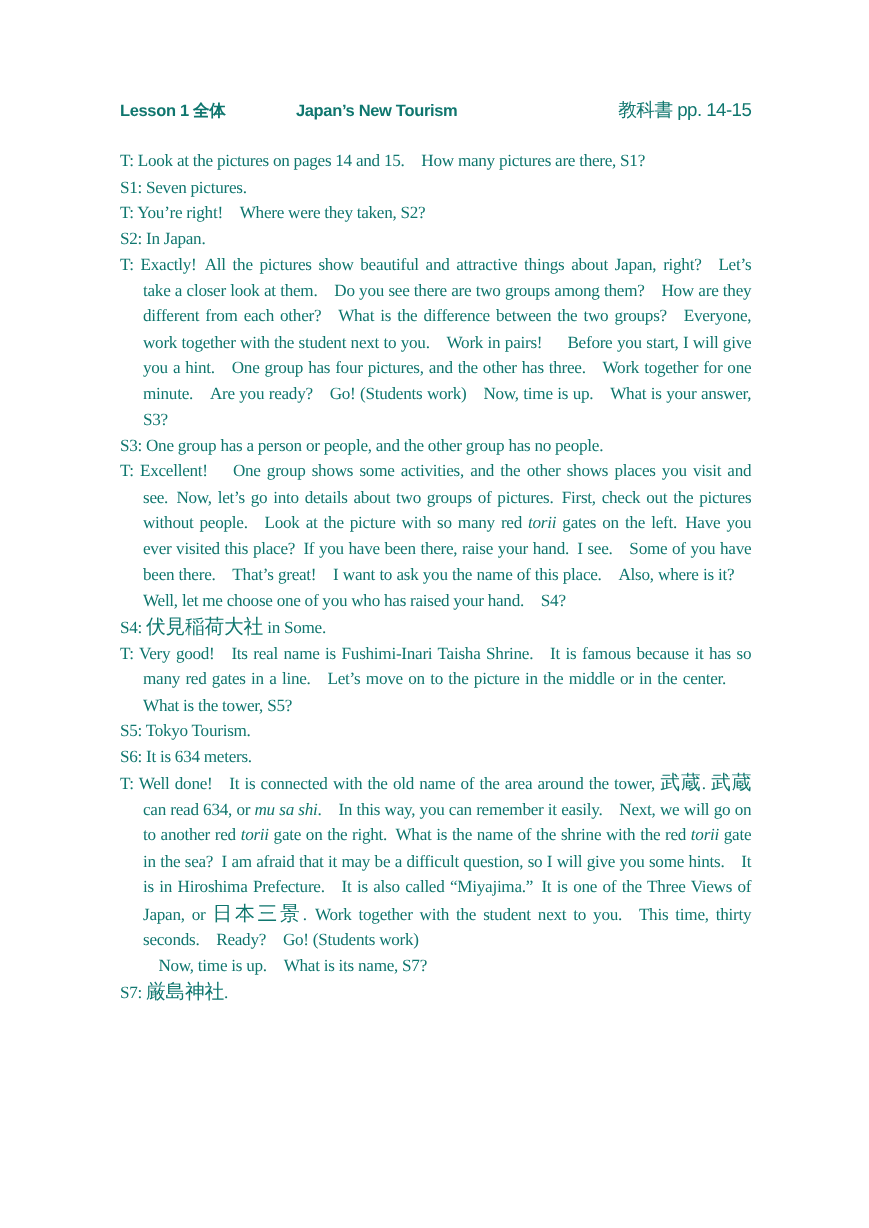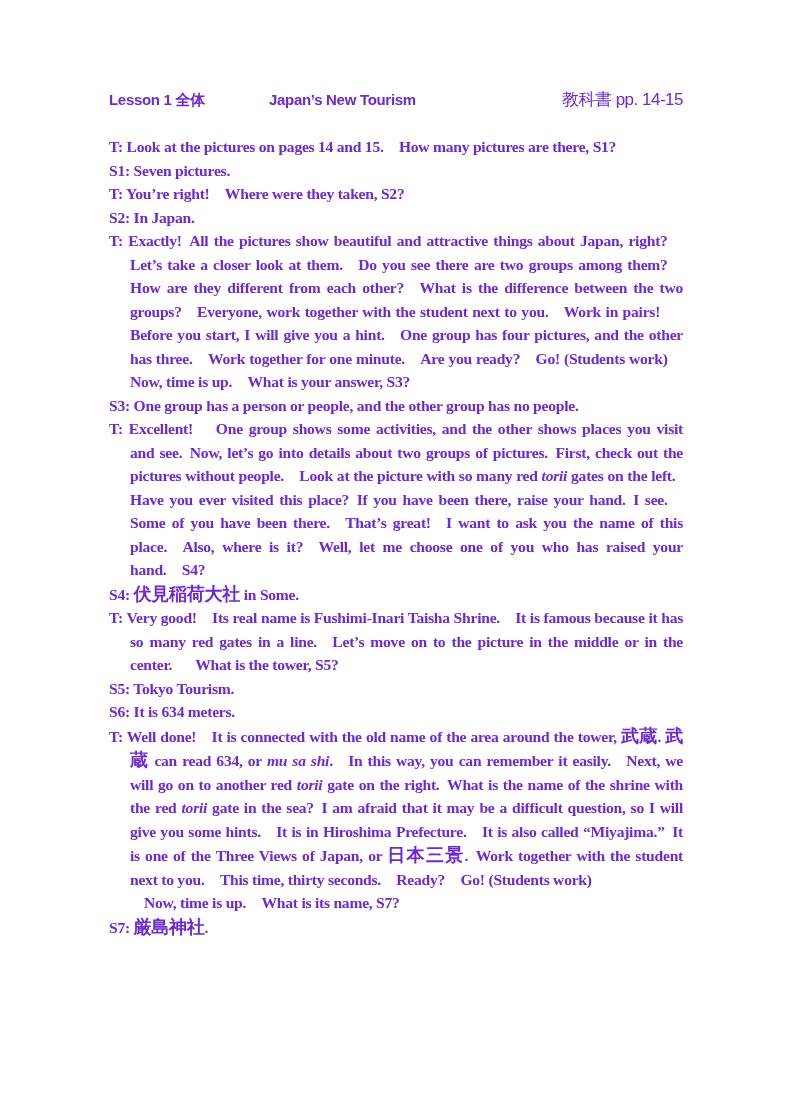--- a/index.html
+++ b/index.html
@@ -1,23 +1,23 @@
 <!DOCTYPE html>
 <html><head>
 <meta charset="utf-8">
 <style>
   html, body { margin: 0; padding: 0; background: #ffffff; }
   body { width: 790px; height: 1116px; position: relative; overflow: hidden; }
-  .page { position: absolute; left: 109px; top: 88px; width: 574px; color: #6d28d9; }
+  .page { position: absolute; left: 109px; top: 88px; width: 574px; color: #0f766e; }
   .header { display: flex; align-items: baseline; height: 24px; font-family: "Liberation Sans", sans-serif; font-weight: bold; font-size: 15px; letter-spacing: -0.3px; }
   .header .lesson { width: 160px; }
   .header .title { flex: 1; }
   .header .pages { font-weight: normal; font-size: 17px; letter-spacing: -0.5px; }
   .dialogue { margin-top: 23px; font-family: "Liberation Serif", serif; font-size: 15.6px; line-height: 23.5px; letter-spacing: -0.25px; }
-  .turn { position: relative; padding-left: 21px; text-indent: -21px; text-align: justify; font-weight: bold; }
+  .turn { position: relative; padding-left: 21px; text-indent: -21px; text-align: justify; }
   .turn.lastleft { text-align-last: left; }
   .speaker { }
   .turn em { font-style: italic; }
   .indent2 { display: block; padding-left: 14px; text-indent: 0; }
   .jp { font-family: "DejaVu Sans", sans-serif; font-size: 18px; }
 </style>
 </head>
 <body>
 
 <div class="page">

